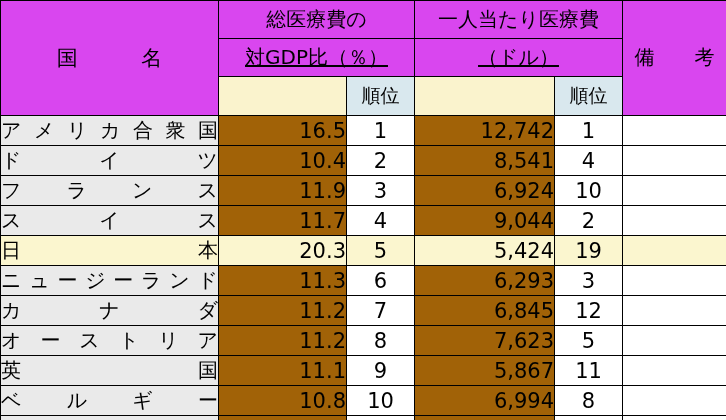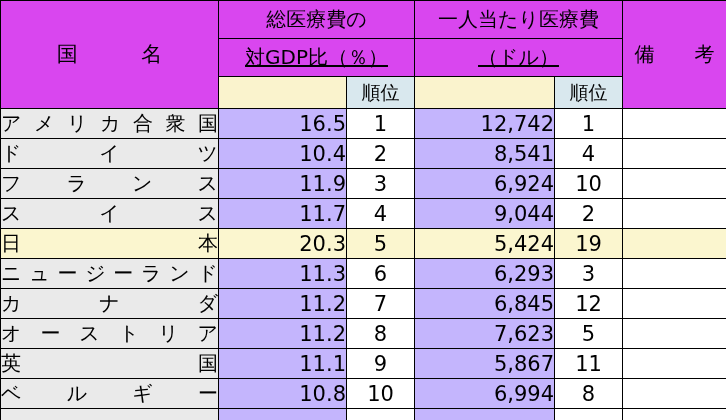--- a/index.html
+++ b/index.html
@@ -64,36 +64,36 @@
 
   .hdr-name {
     font-size: 21px;
     letter-spacing: 0.34em;
     text-indent: 0.34em;
     margin-top: 12px;
   }
 
   .row-h1 { height: 38px; }
   .row-h2 { height: 38px; text-decoration: underline; }
-  .row-h3 { height: 32px; }
+  .row-h3 { height: 39px; }
 
   
   tbody tr { height: 30px; margin-top: 40px; }
 
   td.name {
     background: #eaeaea;
     font-size: 20px;
     text-align: justify;
     text-align-last: justify;
     padding: 0 6px;
     white-space: nowrap;
     letter-spacing: 0;
   }
   td.num {
-    background: #c4b5fd;
+    background: #a16207;
     text-align: right;
     font-size: 21px;
     padding: 0 10px 0 0;
     font-variant-numeric: tabular-nums;
   }
   td.rank {
     background: #ffffff;
     text-align: center;
     font-size: 21px;
     font-variant-numeric: tabular-nums;

